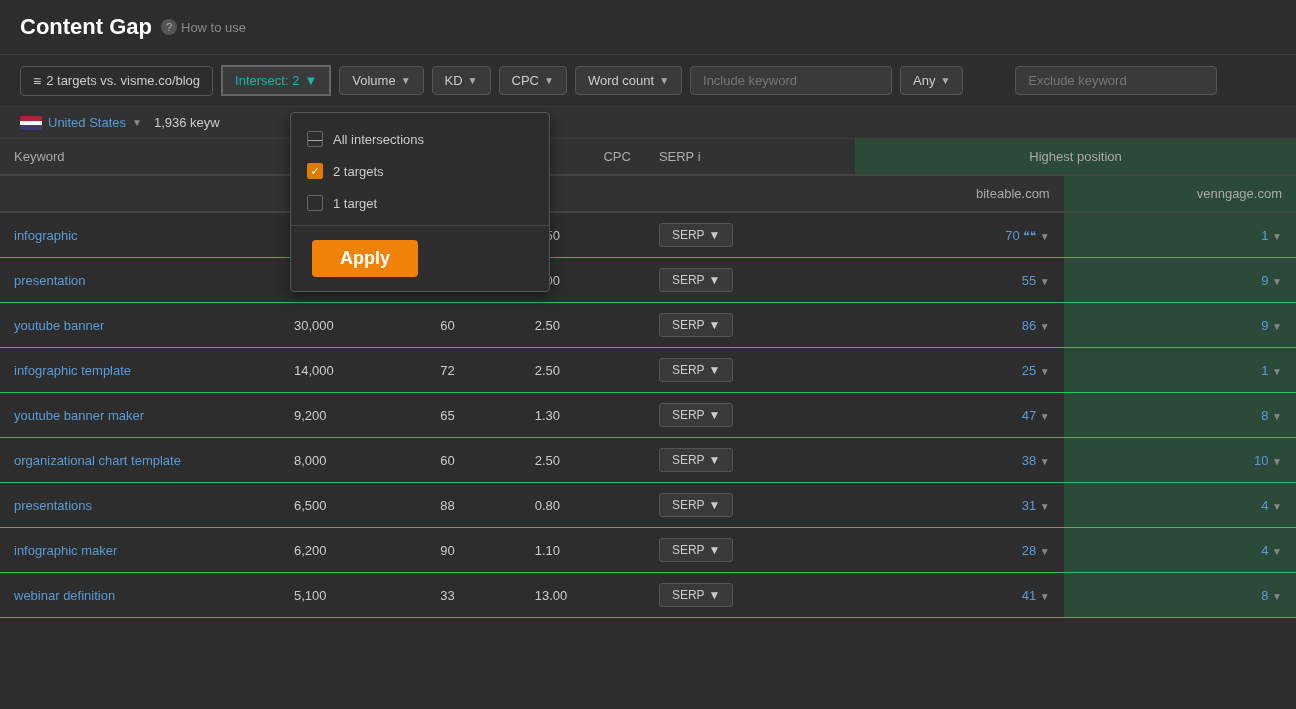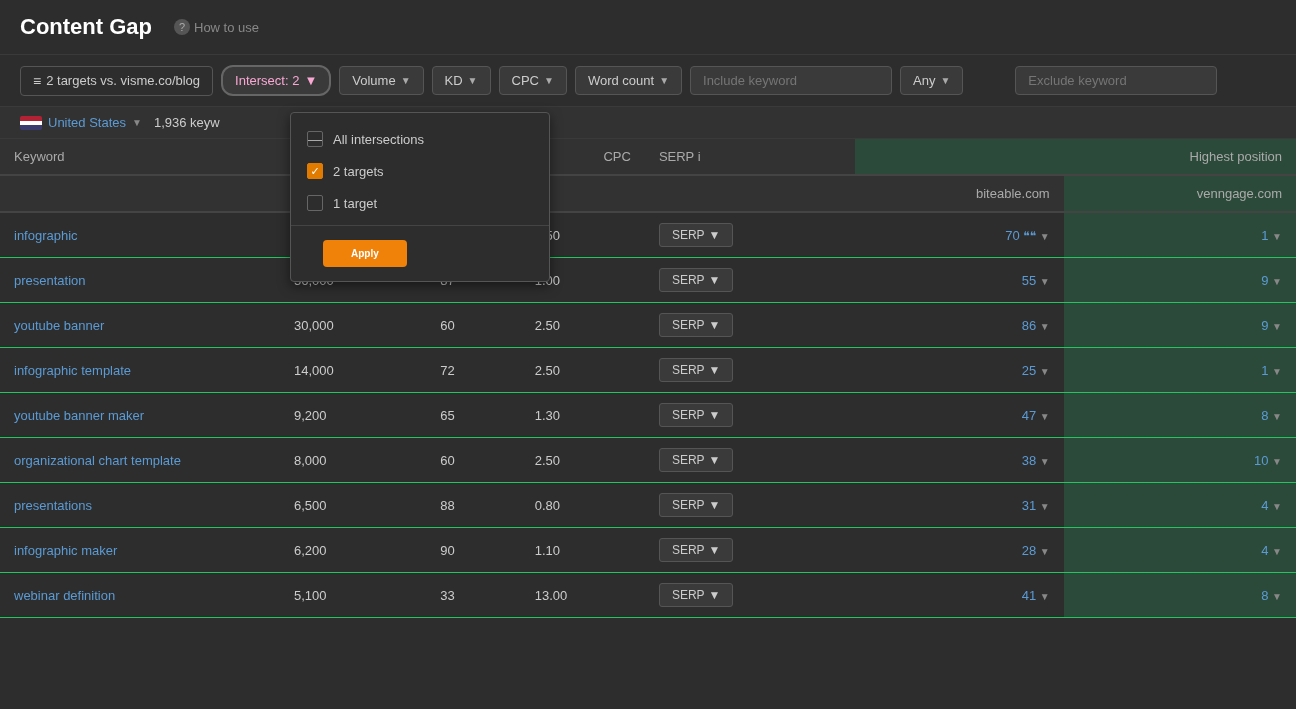--- a/index.html
+++ b/index.html
@@ -65,23 +65,23 @@
       display: flex;
       align-items: center;
       gap: 5px;
       font-size: 13px;
       white-space: nowrap;
     }
     .toolbar-btn .arrow { font-size: 10px; color: #aaa; }
     .intersect-btn {
       background: #3a3a3a;
       border: 2px solid #666;
-      color: #f9a8d4;
+      color: #14b8a6;
       padding: 6px 12px;
-      border-radius: 12px;
+      border-radius: 0;
       cursor: pointer;
       display: flex;
       align-items: center;
       gap: 5px;
       font-size: 13px;
     }
     .targets-label {
       background: #2d2d2d;
       border: 1px solid #555;
       color: #ccc;
@@ -166,23 +166,23 @@
       border-bottom: 1px solid #444;
       margin: 6px 0;
     }
     .apply-btn {
       background: #f0820a;
       color: #fff;
       border: none;
       padding: 8px 28px;
       border-radius: 4px;
       cursor: pointer;
-      font-size: 10px;
+      font-size: 18px;
       font-weight: bold;
-      margin: 8px 16px 4px 32px;
+      margin: 8px 16px 4px 21px;
     }
 
     
     .table-container {
       overflow-x: auto;
       position: relative;
     }
     table {
       width: 100%;
       border-collapse: collapse;
@@ -241,21 +241,21 @@
     }
     .site-header {
       text-align: right;
       color: #aaa;
     }
     
     .quote-icon { font-size: 12px; }
     .title-section {
       display: flex;
       align-items: center;
-      gap: 16px;
+      gap: 3px;
     }
   </style>
 </head>
 <body>
 
 <div class="header">
   <div class="title-section">
     <span class="page-title">Content Gap</span>
     <span class="how-to-use">
       <span class="question-icon">?</span>
@@ -335,21 +335,21 @@
 
 <div class="table-container">
   <table>
     <thead>
       <tr>
         <th style="width:280px;">Keyword</th>
         <th class="right" style="color:#aaa;">Volume</th>
         <th class="right" style="color:#aaa;">KD</th>
         <th class="right" style="color:#aaa;">CPC</th>
         <th>SERP i</th>
-        <th colspan="2" class="hp-header" style="text-align:right; color:#aaa; background:#2b4a3a;padding-left:14px;">
+        <th colspan="2" class="hp-header" style="text-align:center; color:#aaa; background:#2b4a3a;padding-left:14px;">
           <span>Highest position</span>
         </th>
       </tr>
       <tr>
         <th></th>
         <th></th>
         <th></th>
         <th></th>
         <th></th>
         <th class="site-header">biteable.com</th>

